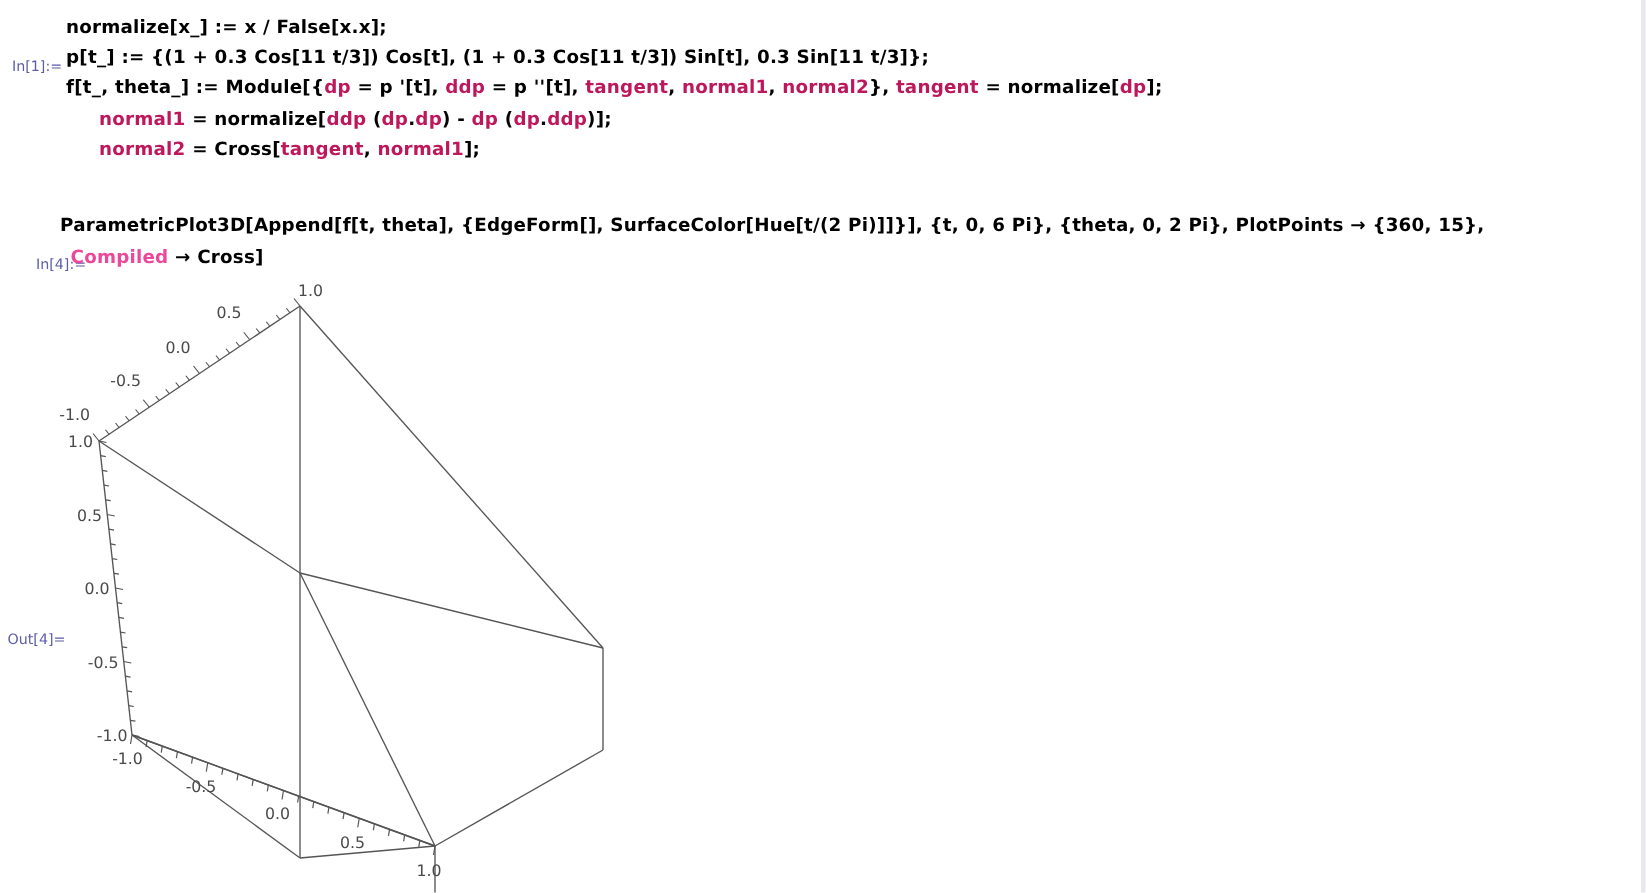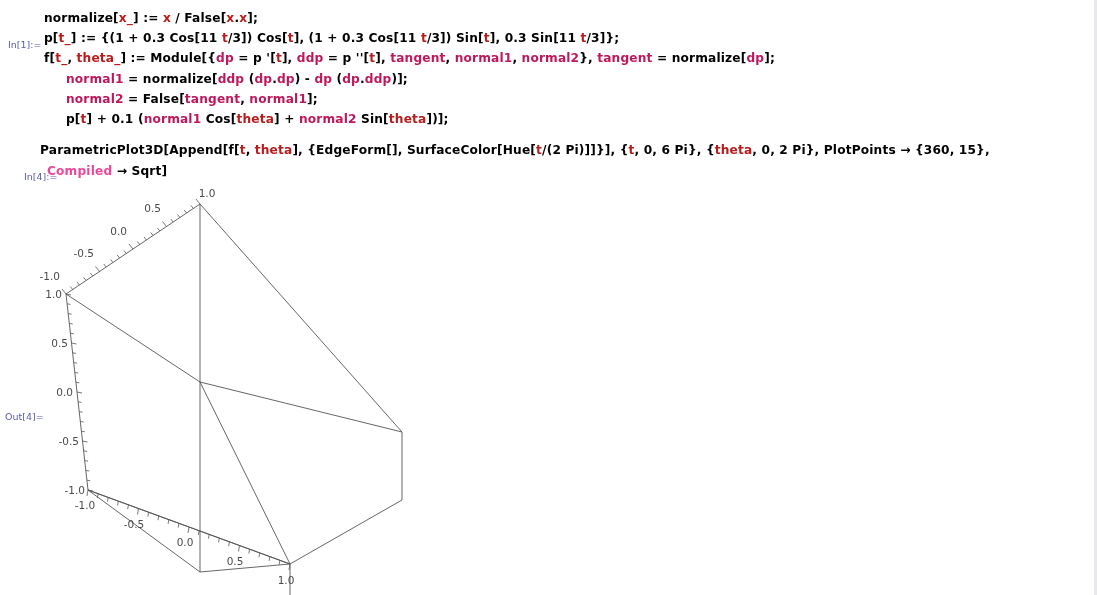--- a/index.html
+++ b/index.html
@@ -47,21 +47,21 @@
     white-space: pre;
     font-family: "DejaVu Sans", sans-serif;
     font-size: 9.5px;
     font-weight: normal;
     color: #5c5ca8;
     letter-spacing: 0;
     margin-top: 26px;
   }
 
   
-  .tk-pat   { color: #b91c1c; }      
+  .tk-pat   { color: #000000; }      
   .tk-local { color: #be185d; }      
   .tk-undef { color: #ec4899; }
 
   
   #graphic {
     position: absolute;
     left: 0;
     top: 182px;
     width: 470px;
     height: 413px;
@@ -81,31 +81,30 @@
   <div class="io-label" style="left:8px; top:13px;">In[1]:=</div>
 
   <div class="code-line" style="left:44px; top:11px;"><span>normalize[</span><span class="tk-pat">x_</span><span>] := </span><span class="tk-pat">x</span><span> / False[</span><span class="tk-pat">x</span><span>.</span><span class="tk-pat">x</span><span>];</span></div>
 
   <div class="code-line" style="left:44px; top:31px;"><span>p[</span><span class="tk-pat">t_</span><span>] := {(1 + 0.3 Cos[11 </span><span class="tk-pat">t</span><span>/3]) Cos[</span><span class="tk-pat">t</span><span>], (1 + 0.3 Cos[11 </span><span class="tk-pat">t</span><span>/3]) Sin[</span><span class="tk-pat">t</span><span>], 0.3 Sin[11 </span><span class="tk-pat">t</span><span>/3]};</span></div>
 
   <div class="code-line" style="left:44px; top:51px;"><span>f[</span><span class="tk-pat">t_</span><span>, </span><span class="tk-pat">theta_</span><span>] := Module[{</span><span class="tk-local">dp</span><span> = p '[</span><span class="tk-pat">t</span><span>], </span><span class="tk-local">ddp</span><span> = p ''[</span><span class="tk-pat">t</span><span>], </span><span class="tk-local">tangent</span><span>, </span><span class="tk-local">normal1</span><span>, </span><span class="tk-local">normal2</span><span>}, </span><span class="tk-local">tangent</span><span> = normalize[</span><span class="tk-local">dp</span><span>];</span></div>
 
   <div class="code-line" style="left:66px; top:72px;"><span class="tk-local">normal1</span><span> = normalize[</span><span class="tk-local">ddp</span><span> (</span><span class="tk-local">dp</span><span>.</span><span class="tk-local">dp</span><span>) - </span><span class="tk-local">dp</span><span> (</span><span class="tk-local">dp</span><span>.</span><span class="tk-local">ddp</span><span>)];</span></div>
 
-  <div class="code-line" style="left:66px; top:92px;"><span class="tk-local">normal2</span><span> = False[</span><span class="tk-local">tangent</span><span>, </span><span class="tk-local">normal1</span><span>];</span></div>
-
-  <div class="code-line" style="left:66px; top:112px;"><span>p[</span><span class="tk-pat">t</span><span>] + 0.1 (</span><span class="tk-local">normal1</span><span> Cos[</span><span class="tk-pat">theta</span><span>] + </span><span class="tk-local">normal2</span><span> Sin[</span><span class="tk-pat">theta</span><span>])];</span></div>
+  <div class="code-line" style="left:66px; top:92px;"><span class="tk-local">normal2</span><span> = Cross[</span><span class="tk-local">tangent</span><span>, </span><span class="tk-local">normal1</span><span>];</span></div>
+
 
   <div class="io-label" style="left:24px; top:145px;">In[4]:=</div>
 
   <div class="code-line" style="left:40px; top:143px;"><span>ParametricPlot3D[Append[f[</span><span class="tk-pat">t</span><span>, </span><span class="tk-pat">theta</span><span>], {EdgeForm[], SurfaceColor[Hue[</span><span class="tk-pat">t</span><span>/(2 Pi)]]}], {</span><span class="tk-pat">t</span><span>, 0, 6 Pi}, {</span><span class="tk-pat">theta</span><span>, 0, 2 Pi}, PlotPoints → {360, 15},</span></div>
 
-  <div class="code-line" style="left:47px; top:164px;"><span class="tk-undef">Compiled</span><span> → </span><span>Sqrt]</span></div>
-
-  <div class="io-label" style="left:5px; top:385px;text-align:right;">Out[4]=</div>
+  <div class="code-line" style="left:47px; top:164px;"><span class="tk-undef">Compiled</span><span> → </span><span>Cross]</span></div>
+
+  <div class="io-label" style="left:5px; top:395px;text-align:right;">Out[4]=</div>
 
   <div id="graphic">
     <svg width="470" height="413" viewBox="0 0 470 413">
       <g fill="none" stroke="#555555" stroke-width="0.9">
 
         <path d="M 66,112 L 200,22"></path>
         <path d="M 200,22 L 402,250"></path>
         <path d="M 66,112 L 200,200"></path>
         <path d="M 200,200 L 402,250"></path>
 

